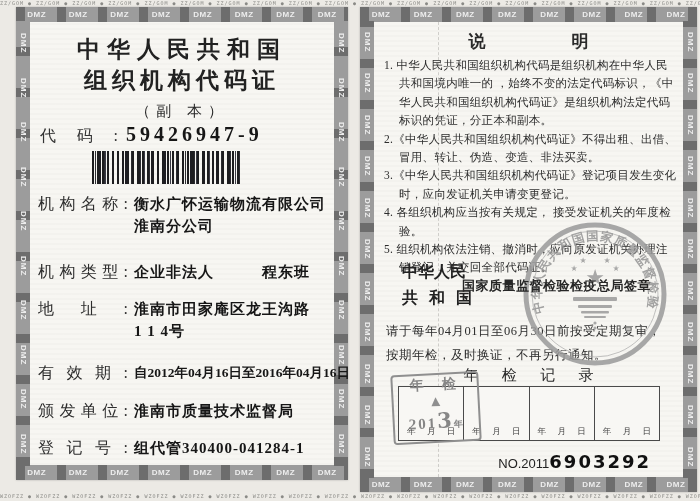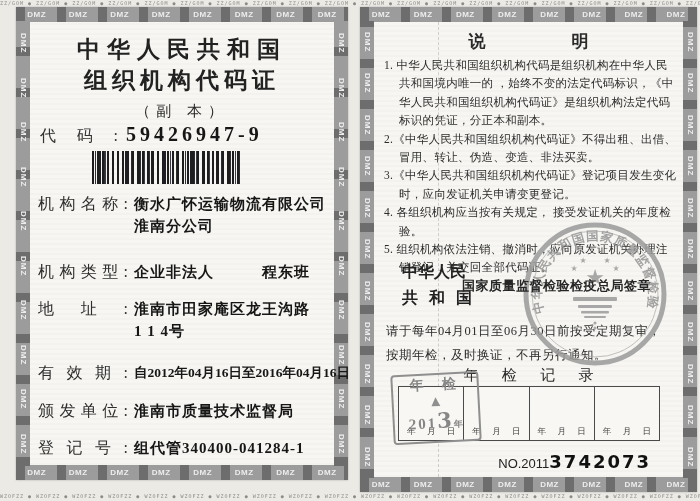--- a/index.html
+++ b/index.html
@@ -327,17 +327,17 @@
       </div>
 
       <div class="annual-stamp">
         <div class="as-top">年检</div>
         <div class="as-tri">▲</div>
         <div class="as-year"><span>201</span><b>3</b><i>年</i></div>
       </div>
 
       <div class="serial">
         <span class="pfx">NO.2011</span>
-        <span class="num">3742073</span>
+        <span class="num">6903292</span>
       </div>
     </div>
   </div>
 </div>
 
 </body></html>

